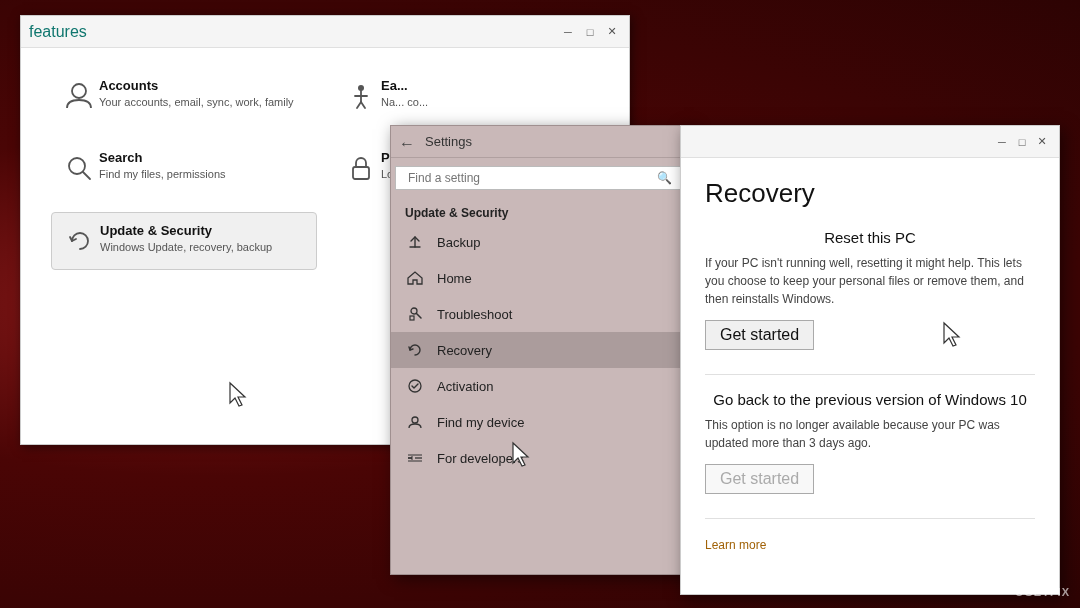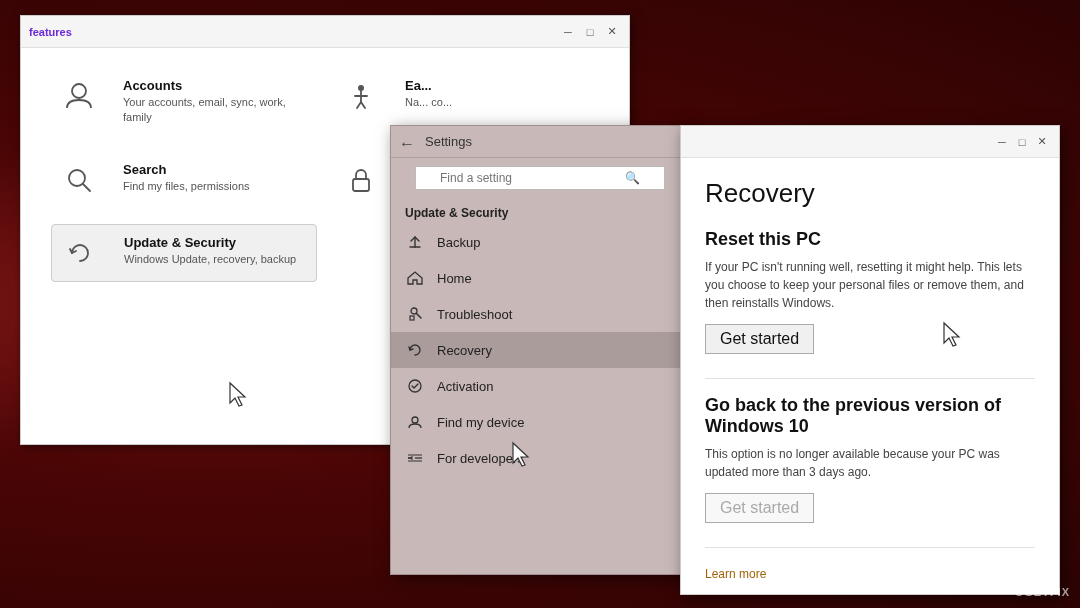--- a/index.html
+++ b/index.html
@@ -33,23 +33,22 @@
     .win1-titlebar {
       display: flex;
       align-items: center;
       justify-content: space-between;
       height: 32px;
       padding: 0 8px;
       background: #f5f5f5;
       border-bottom: 1px solid #e0e0e0;
     }
     .win1-title {
-      font-size: 11px;
-      color: #6d28d9;
-      font-weight: bold;
+      font-size: 16px;
+      color: #0f766e;
     }
     .win1-controls {
       display: flex;
       gap: 4px;
     }
     .win-btn {
       width: 18px;
       height: 18px;
       display: flex;
       align-items: center;
@@ -63,21 +62,21 @@
 
     .win1-content {
       padding: 20px 30px;
       display: grid;
       grid-template-columns: 1fr 1fr;
       gap: 16px;
     }
     .settings-item {
       display: flex;
       align-items: flex-start;
-      gap: 26px;
+      gap: 2px;
       padding: 10px;
       cursor: pointer;
       border-radius: 4px;
     }
     .settings-item.active {
       background: #f0f0f0;
       border: 1px solid #ccc;
     }
     .settings-icon {
       width: 36px;
@@ -137,26 +136,26 @@
       color: #444;
       cursor: pointer;
       margin-right: 10px;
     }
     .win2-title-text {
       font-size: 13px;
       color: #333;
       font-weight: 400;
     }
     .win2-search {
-      margin: 8px 24px;
+      margin: 8px 4px;
       display: flex;
       align-items: center;
       background: #fff;
       border: 1px solid #bbb;
-      padding: 4px 24px;
+      padding: 4px 12px;
     }
     .win2-search input {
       border: none;
       outline: none;
       font-size: 12px;
       flex: 1;
       background: transparent;
       color: #555;
     }
     .win2-search-icon {
@@ -234,24 +233,25 @@
     .win3-page-title {
       font-size: 26px;
       font-weight: 300;
       color: #111;
       margin-bottom: 20px;
     }
     .win3-section {
       margin-bottom: 24px;
     }
     .win3-section-title {
-      font-size: 18px;
-      font-weight: 700;
+      font-size: 15px;
+      font-weight: 400;
       color: #111;
       margin-bottom: 8px;
+      text-align: center;
     }
     .win3-section-desc {
       font-size: 12px;
       color: #444;
       line-height: 1.5;
       margin-bottom: 12px;
     }
     .win3-btn {
       display: inline-block;
       padding: 5px 14px;

